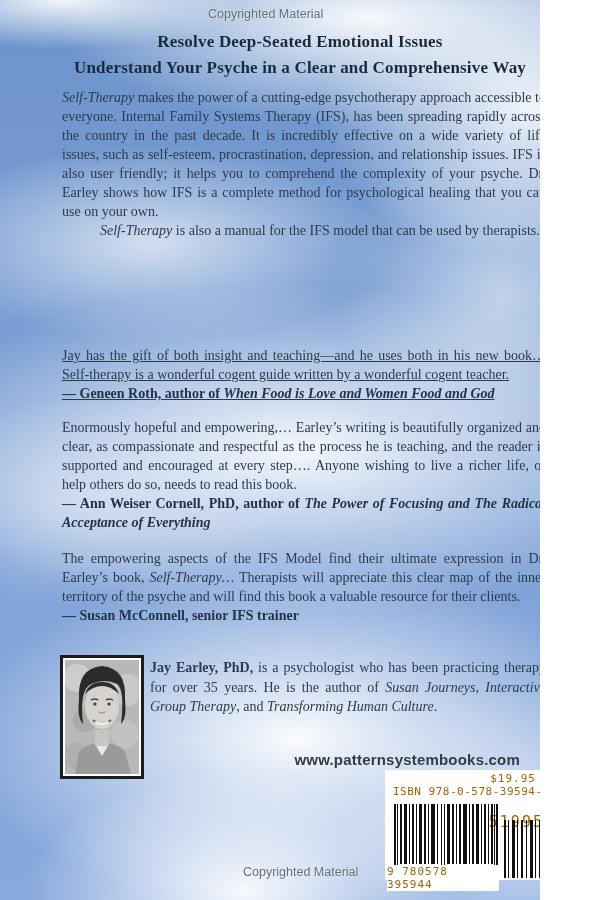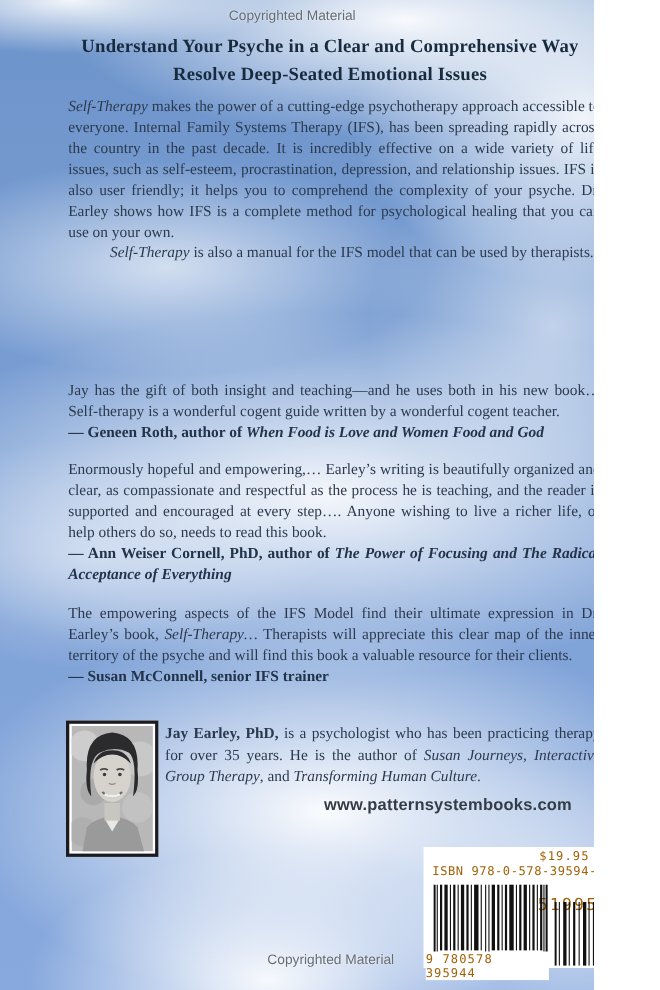--- a/index.html
+++ b/index.html
@@ -37,21 +37,21 @@
   .ital{font-style:italic;}
   .indent{text-indent:38px;}
   
   .photo-frame{
     left:60px;top:655px;width:74px;height:114px;
     background:#fff;border:3px solid #1c1c20;padding:2px;
   }
   .bio-text{left:150px;top:658px;width:396px;font-size:14px;line-height:19.5px;text-align:justify;}
   
   .website{
-    right:20px;top:723px;
+    right:20px;top:751px;
     font-family:"Liberation Sans", sans-serif;
     font-weight:bold;font-size:15px;color:#333c46;letter-spacing:.2px;
   }
   .bc-box{
     left:385px;top:770px;width:173px;height:110px;background:#fff;
     font-family:"DejaVu Sans Mono", monospace;color:#a16207;
   }
   .bc-price{position:absolute;top:2px;right:22px;font-size:11px;letter-spacing:1px;}
   .bc-isbn{position:absolute;top:15px;left:8px;font-size:11px;letter-spacing:.5px;}
   .bc-supp-num{position:absolute;top:43px;right:3px;font-size:15px;letter-spacing:2px;}
@@ -66,31 +66,31 @@
   }
 </style>
 </head>
 <body>
 
 <div class="cover">
 
   <div class="abs watermark" style="left:208px;top:7px;">Copyrighted Material</div>
 
   <div class="abs headers">
+    <div class="h">Resolve Deep-Seated Emotional Issues</div>
     <div class="h">Understand Your Psyche in a Clear and Comprehensive Way</div>
-    <div class="h">Resolve Deep-Seated Emotional Issues</div>
   </div>
 
   <div class="abs body-block" style="top:88px;">
     <p style="margin:0;"><span class="ital">Self-Therapy</span><span> makes the power of a cutting-edge psychotherapy approach accessible to everyone. Internal Family Systems Therapy (IFS), has been spreading rapidly across the country in the past decade. It is incredibly effective on a wide variety of life issues, such as self-esteem, procrastination, depression, and relationship issues. IFS is also user friendly; it helps you to comprehend the complexity of your psyche. Dr. Earley shows how IFS is a complete method for psychological healing that you can use on your own.</span></p>
     <p class="indent" style="margin:0;"><span class="ital">Self-Therapy</span><span> is also a manual for the IFS model that can be used by therapists.</span></p>
   </div>
 
 
-  <div class="abs body-block" style="top:346px;">
+  <div class="abs body-block" style="top:346px;text-decoration:underline;">
     <div>Jay has the gift of both insight and teaching—and he uses both in his new book… Self-therapy is a wonderful cogent guide written by a wonderful cogent teacher.</div>
     <div class="attr"><span>— Geneen Roth, author of </span><span class="ital">When Food is Love and Women Food and God</span></div>
   </div>
 
   <div class="abs body-block" style="top:549px;">
     <div><span>The empowering aspects of the IFS Model find their ultimate expression in Dr. Earley’s book, </span><span class="ital">Self-Therapy…</span><span>  Therapists will appreciate this clear map of the inner territory of the psyche and will find this book a valuable resource for their clients.</span></div>
     <div class="attr">— Susan McConnell, senior IFS trainer</div>
   </div>
 
   <div class="abs body-block" style="top:418px;">

